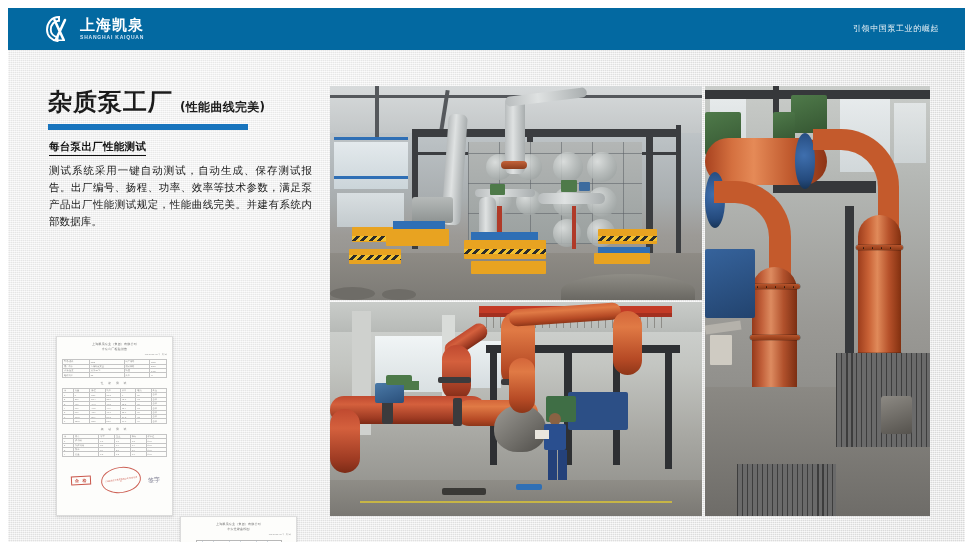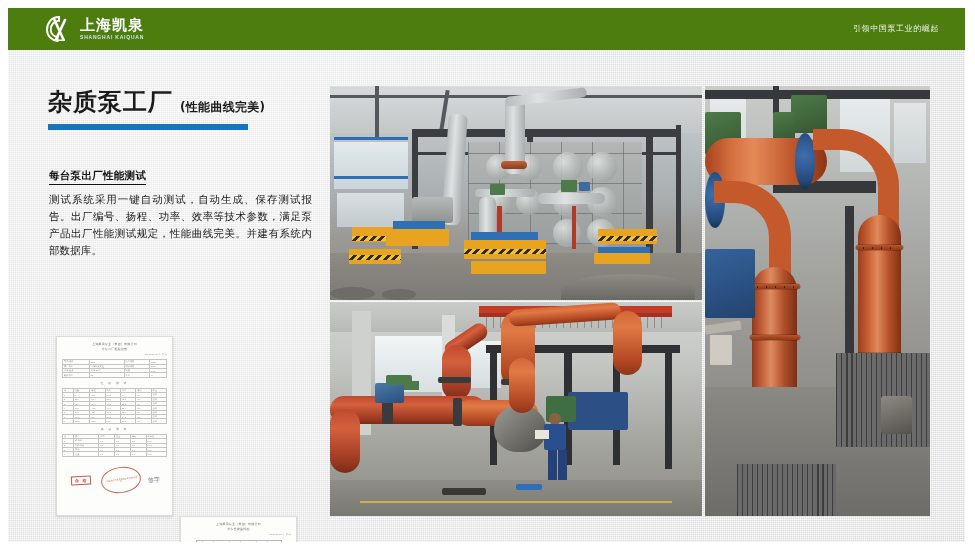--- a/index.html
+++ b/index.html
@@ -23,21 +23,21 @@
       repeating-linear-gradient(0deg, rgba(255,255,255,.55) 0 1px, rgba(0,0,0,.025) 1px 2px),
       repeating-linear-gradient(90deg, rgba(255,255,255,.5) 0 1px, rgba(0,0,0,.02) 1px 2px),
       radial-gradient(circle at 22% 30%, #f4f4f4 0%, #e6e6e6 60%, #e2e2e2 100%);
     opacity:1;
   }
   #slide > *{ position:relative; z-index:2; }
 
   
   #header{
     position:absolute; left:0; top:0; width:957px; height:42px;
-    background:#4d7c0f;
+    background:#0369a1;
   }
   .logo-wrap{
     position:absolute; left:36px; top:6px;
     display:flex; align-items:center; gap:6px;
   }
   .logo-mark{ width:30px; height:30px; }
   .logo-text{ display:flex; flex-direction:column; line-height:1; }
   .logo-cn{
     color:#ffffff; font-size:15px; font-weight:bold;
     letter-spacing:1px; font-family:"DejaVu Sans",sans-serif;
@@ -62,21 +62,21 @@
   }
   #title-sub{
     font-size:12px; font-weight:bold; color:#1b1b1b;
     letter-spacing:.3px; padding-bottom:2px;
     font-family:"DejaVu Sans",sans-serif;
   }
   #title-rule{
     margin-top:6px; width:200px; height:6px; background:#1874bd;
   }
 
-  #body-block{ position:absolute; left:41px; top:128px; width:263px;margin-top:29px; }
+  #body-block{ position:absolute; left:41px; top:128px; width:263px; }
   #body-heading{
     font-size:10.5px; font-weight:bold; color:#111;
     border-bottom:1.4px solid #111; display:inline-block;
     padding-bottom:1px; letter-spacing:.3px;
     font-family:"DejaVu Sans",sans-serif;
   }
   #body-paragraph{
     margin-top:6px; font-size:10.5px; color:#1a1a1a;
     line-height:1.62; text-align:justify; letter-spacing:.1px;
     font-family:"DejaVu Sans",sans-serif;

